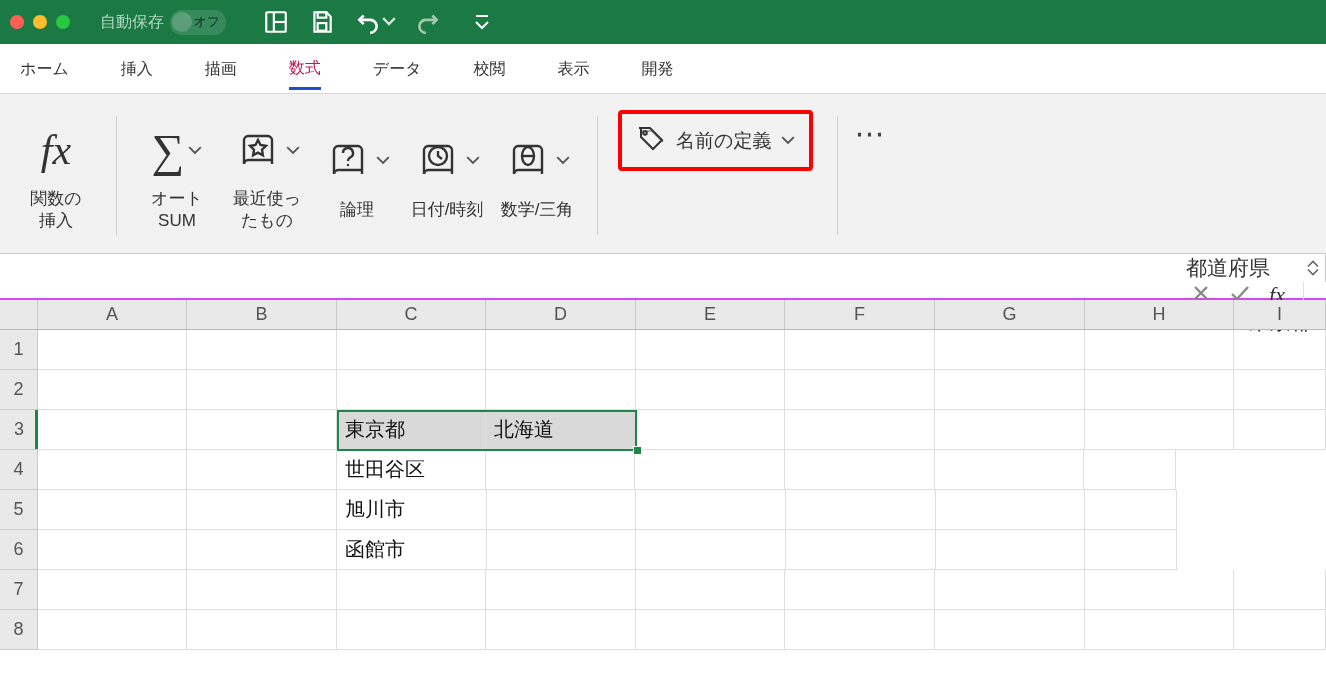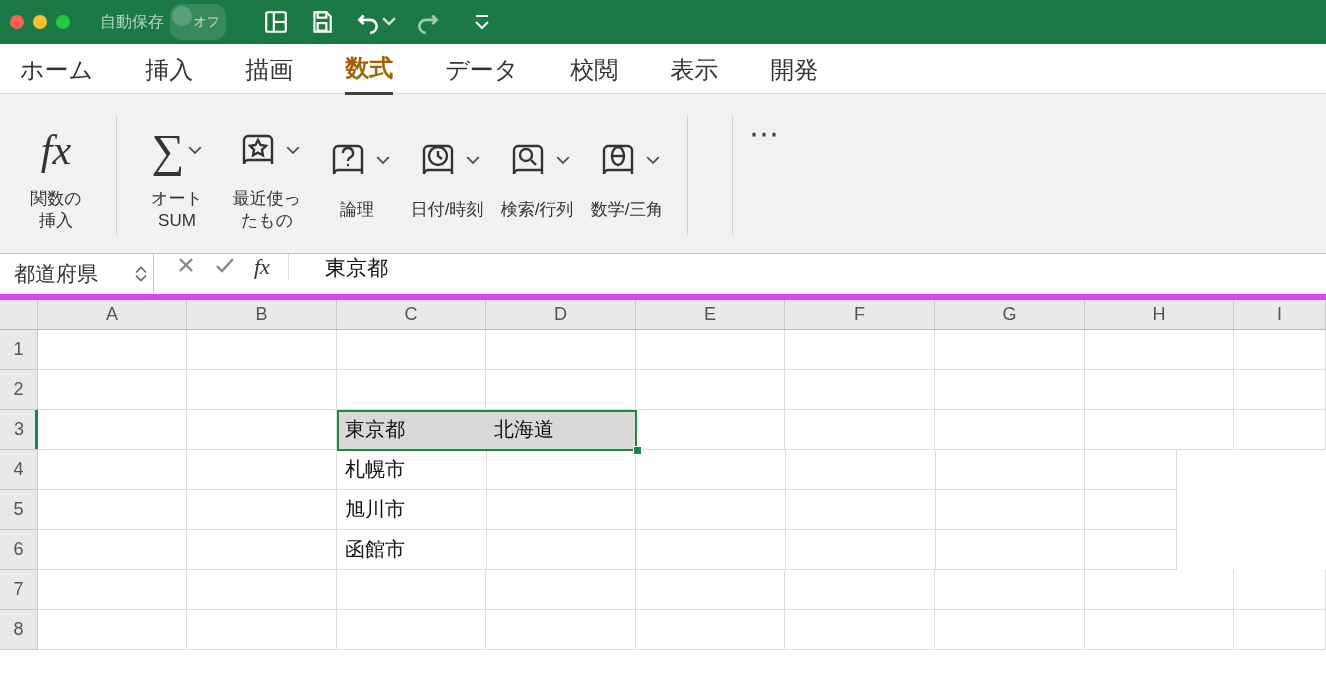--- a/index.html
+++ b/index.html
@@ -19,48 +19,48 @@
     padding: 0 10px;
     gap: 10px;
   }
   .traffic-lights { display: flex; gap: 9px; align-items: center; margin-right: 20px; }
   .traffic-light { width: 14px; height: 14px; border-radius: 50%; }
   .tl-close { background: #ff5f57; }
   .tl-min   { background: #febc2e; }
   .tl-zoom  { background: #28c840; }
   .autosave-wrap { display: flex; align-items: center; gap: 6px; color: #d8ece0; font-size: 16px; opacity: .8; }
   .autosave-toggle {
-    width: 56px; height: 36px; border-radius: 12px;
+    width: 56px; height: 25px; border-radius: 12px;
     background: #3f8f61; position: relative; display: inline-flex; align-items: center; justify-content: flex-end;
-    padding: 0 6px; font-size: 13px; color: #fef9c3;
+    padding: 0 6px; font-size: 13px; color: #0f172a;
   }
   .autosave-toggle::before {
     content: ""; position: absolute; left: 2px; top: 2px; width: 20px; height: 20px;
     background: #6ba985; border-radius: 50%;
   }
   .tb-icons { display: flex; align-items: center; gap: 18px; margin-left: 26px; }
   .tb-ico { width: 28px; height: 28px; display: inline-flex; align-items: center; justify-content: center; }
   .tb-ico svg { stroke: #fff; fill: none; }
   .tb-sep-dd { display:inline-flex; align-items:center; }
   .tb-dd { width:14px; }
 
   
   .ribbon-tabs {
     height: 50px;
     display: flex;
     align-items: center;
     gap: 52px;
     padding: 0 20px;
-    font-size: 24px;
+    font-size: 16px;
     color: #333;
     border-bottom: 1px solid #d9d9d9;
     background: #fff;
   }
   .ribbon-tab { padding: 10px 0 8px; cursor: default; }
-  .ribbon-tab.active { color: #a16207; font-weight: 700; border-bottom: 3px solid #404040; }
+  .ribbon-tab.active { color: #be185d; font-weight: 400; border-bottom: 3px solid #1d4ed8; }
 
   
   .ribbon {
     height: 160px;
     background: #f2f2f2;
     border-bottom: 1px solid #c9c9c9;
     display: flex;
     align-items: stretch;
     padding: 10px 10px 6px;
     gap: 0;
@@ -84,23 +84,24 @@
   }
   .dn-row { display:flex; align-items:center; gap:10px; font-size:19px; color:#333; }
   .dn-highlight { border: 4px solid #ff0000; border-radius:4px; padding: 10px 14px; }
   .dn-row svg { stroke:#333; fill:none; }
 
   .right-edge { width: 34px; display:flex; align-items:flex-start; justify-content:center; padding-top: 12px; font-size: 30px; font-weight: 300; color:#444;}
 
   
   .formula-bar {
     height: 46px;
-    display: flex; align-items: flex-start;
-    border-bottom: 6px solid #d946ef;
+    display: flex; align-items: flex-end;
+    border-bottom: 2px solid #d946ef;
     font-size: 21px;
+    flex-direction: column;
   }
   .name-box {
     width: 154px; height: 100%; display:flex; align-items:center; justify-content:space-between;
     padding: 0 6px 0 14px; border-right: 1px solid #c9c9c9; color:#333;
   }
   .name-stepper { display:flex; flex-direction:column; gap:0; }
   .name-stepper svg { display:block; }
   .fb-btns { display:flex; align-items:center; gap:18px; padding: 0 22px; }
   .fb-btns svg { stroke:#888; }
   .fb-fx { font-style: italic; font-family: "Times New Roman", serif; font-size: 22px; color:#333; padding-right: 18px; border-right: 1px solid #e0e0e0; }
@@ -283,36 +284,20 @@
               <path d="M24 17v5l4 3" fill="none"></path>
             </svg>
         </span>
         <svg class="rb-dd" viewBox="0 0 12 8">
             <path d="M1 1l5 5 5-5" stroke="#555" stroke-width="1.6" fill="none"></path>
           </svg>
       </div>
       <div class="lbl">日付/時刻</div>
     </div>
 
-    <div class="rb-btn">
-      <div class="irow">
-        <span>
-          <svg width="48" height="48" viewBox="0 0 48 48" stroke-width="2.4">
-              <path d="M10 40V16c0-2 2-4 4-4h20c2 0 4 2 4 4v24" fill="none"></path>
-              <path d="M10 40c0-2 2-4 4-4h24" fill="none"></path>
-              <circle cx="22" cy="21" r="6" fill="none"></circle>
-              <path d="M27 26l5 5" fill="none"></path>
-            </svg>
-        </span>
-        <svg class="rb-dd" viewBox="0 0 12 8">
-            <path d="M1 1l5 5 5-5" stroke="#555" stroke-width="1.6" fill="none"></path>
-          </svg>
-      </div>
-      <div class="lbl">検索/行列</div>
-    </div>
 
     <div class="rb-btn">
       <div class="irow">
         <span>
           <svg width="48" height="48" viewBox="0 0 48 48" stroke-width="2.4">
               <path d="M10 40V16c0-2 2-4 4-4h20c2 0 4 2 4 4v24" fill="none"></path>
               <path d="M10 40c0-2 2-4 4-4h24" fill="none"></path>
               <ellipse cx="24" cy="22" rx="6" ry="9" fill="none"></ellipse>
               <line x1="18" y1="22" x2="30" y2="22"></line>
             </svg>
@@ -322,20 +307,33 @@
           </svg>
       </div>
       <div class="lbl">数学/三角</div>
     </div>
 
   </div>
 
   <div class="rb-sep"></div>
 
   <div class="defined-names">
+    <div class="dn-row dn-highlight">
+      <span>
+        <svg width="30" height="28" viewBox="0 0 30 28" stroke-width="2">
+            <path d="M3 4h11l12 12-9 9L5 13V4z" fill="none"></path>
+            <circle cx="9" cy="9" r="1.8" fill="none"></circle>
+            <path d="M6 7h10l11 11" fill="none" opacity=".4"></path>
+          </svg>
+      </span>
+      <span>名前の定義</span>
+      <svg class="rb-dd" viewBox="0 0 12 8">
+          <path d="M1 1l5 5 5-5" stroke="#555" stroke-width="1.6" fill="none"></path>
+        </svg>
+    </div>
   </div>
 
   <div class="rb-sep"></div>
   <div class="right-edge">⋯</div>
 </div>
 
 <div class="formula-bar">
   <div class="name-box">
     <span>都道府県</span>
     <span class="name-stepper">
@@ -438,22 +436,22 @@
         <div class="cell cw-G"></div>
         <div class="cell cw-H"></div>
         <div class="cell cw-I"></div>
     </div>
     <div class="row">
       <div class="row-h">
           <span>4</span>
         </div>
       <div class="cell cw-A"></div>
         <div class="cell cw-B"></div>
-      <div class="cell cw-D">
-          <span>札幌市</span>
+      <div class="cell cw-C">
+          <span>世田谷区</span>
         </div>
       <div class="cell cw-E"></div>
         <div class="cell cw-F"></div>
         <div class="cell cw-G"></div>
         <div class="cell cw-H"></div>
         <div class="cell cw-I"></div>
     </div>
     <div class="row">
       <div class="row-h">
           <span>5</span>

